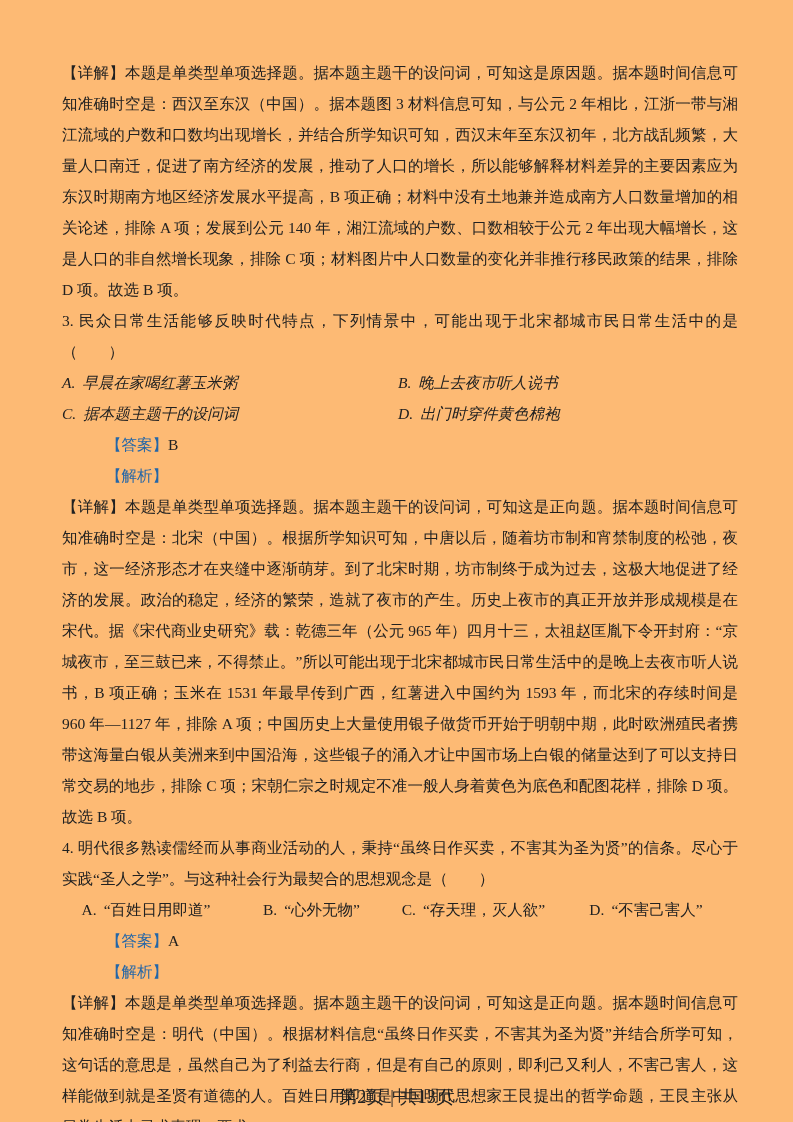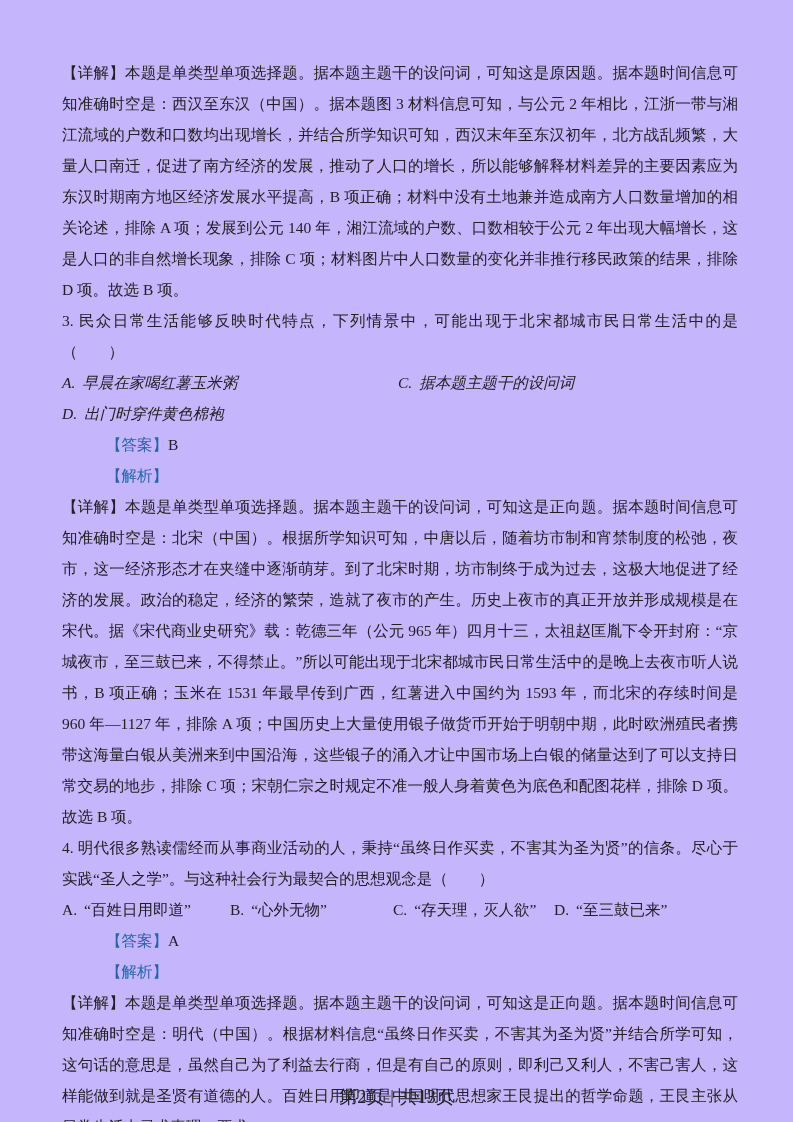--- a/index.html
+++ b/index.html
@@ -4,21 +4,21 @@
 <style>
   html, body {
     margin: 0;
     padding: 0;
     background: #ffffff;
   }
   .page {
     position: relative;
     width: 793px;
     height: 1122px;
-    background: #c4b5fd;
+    background: #fdba74;
     overflow: hidden;
     font-family: "Liberation Serif", "DejaVu Serif", serif;
     color: #212121;
   }
   .content {
     position: absolute;
     left: 62px;
     top: 57px;
     width: 676px;
     font-size: 15.5px;
@@ -31,21 +31,21 @@
   .opt-label { margin-right: 0.45em; }
   .options-grid-2col {
     display: grid;
     grid-template-columns: 336px 1fr;
     text-align: left;
     font-style: italic;
   }
   .options-row-4 {
     display: grid;
     grid-template-columns: 168px 163px 161px 1fr;
-    text-align: left;
+    text-align: center;
     white-space: nowrap;
   }
   .footer {
     position: absolute;
     left: 0;
     right: 0;
     top: 1085px;
     text-align: center;
     font-size: 18px;
     color: #212121;
@@ -57,37 +57,38 @@
 
 <div class="page">
   <div class="content">
 
     <p><span>【详解】</span><span>本题是单类型单项选择题。据本题主题干的设问词，可知这是原因题。据本题时间信息可知准确时空是：西汉至东汉（中国）。据本题图 3 材料信息可知，与公元 2 年相比，江浙一带与湘江流域的户数和口数均出现增长，并结合所学知识可知，西汉末年至东汉初年，北方战乱频繁，大量人口南迁，促进了南方经济的发展，推动了人口的增长，所以能够解释材料差异的主要因素应为东汉时期南方地区经济发展水平提高，B 项正确；材料中没有土地兼并造成南方人口数量增加的相关论述，排除 A 项；发展到公元 140 年，湘江流域的户数、口数相较于公元 2 年出现大幅增长，这是人口的非自然增长现象，排除 C 项；材料图片中人口数量的变化并非推行移民政策的结果，排除 D 项。故选 B 项。</span></p>
 
     <p>3. 民众日常生活能够反映时代特点，下列情景中，可能出现于北宋都城市民日常生活中的是（　　）</p>
 
     <div class="options-grid-2col">
       <div><span class="opt-label">A.</span><span>早晨在家喝红薯玉米粥</span></div>
+      <div><span class="opt-label">B.</span><span>晚上去夜市听人说书</span></div>
       <div><span class="opt-label">C.</span><span>据本题主题干的设问词</span></div>
       <div><span class="opt-label">D.</span><span>出门时穿件黄色棉袍</span></div>
     </div>
 
     <p><span class="blue">【答案】</span><span class="ans-letter">B</span></p>
 
     <p><span class="blue">【解析】</span></p>
 
     <p><span>【详解】</span><span>本题是单类型单项选择题。据本题主题干的设问词，可知这是正向题。据本题时间信息可知准确时空是：北宋（中国）。根据所学知识可知，中唐以后，随着坊市制和宵禁制度的松弛，夜市，这一经济形态才在夹缝中逐渐萌芽。到了北宋时期，坊市制终于成为过去，这极大地促进了经济的发展。政治的稳定，经济的繁荣，造就了夜市的产生。历史上夜市的真正开放并形成规模是在宋代。据《宋代商业史研究》载：乾德三年（公元 965 年）四月十三，太祖赵匡胤下令开封府：“京城夜市，至三鼓已来，不得禁止。”所以可能出现于北宋都城市民日常生活中的是晚上去夜市听人说书，B 项正确；玉米在 1531 年最早传到广西，红薯进入中国约为 1593 年，而北宋的存续时间是 960 年—1127 年，排除 A 项；中国历史上大量使用银子做货币开始于明朝中期，此时欧洲殖民者携带这海量白银从美洲来到中国沿海，这些银子的涌入才让中国市场上白银的储量达到了可以支持日常交易的地步，排除 C 项；宋朝仁宗之时规定不准一般人身着黄色为底色和配图花样，排除 D 项。故选 B 项。</span></p>
 
     <p>4. 明代很多熟读儒经而从事商业活动的人，秉持“虽终日作买卖，不害其为圣为贤”的信条。尽心于实践“圣人之学”。与这种社会行为最契合的思想观念是（　　）</p>
 
     <div class="options-row-4">
       <div><span class="opt-label">A.</span><span>“百姓日用即道”</span></div>
       <div><span class="opt-label">B.</span><span>“心外无物”</span></div>
       <div><span class="opt-label">C.</span><span>“存天理，灭人欲”</span></div>
-      <div><span class="opt-label">D.</span><span>“至三鼓已来”</span></div>
+      <div><span class="opt-label">D.</span><span>“不害己害人”</span></div>
     </div>
 
     <p><span class="blue">【答案】</span><span class="ans-letter">A</span></p>
 
     <p><span class="blue">【解析】</span></p>
 
     <p><span>【详解】</span><span>本题是单类型单项选择题。据本题主题干的设问词，可知这是正向题。据本题时间信息可知准确时空是：明代（中国）。根据材料信息“虽终日作买卖，不害其为圣为贤”并结合所学可知， 这句话的意思是，虽然自己为了利益去行商，但是有自己的原则，即利己又利人，不害己害人，这样能做到就是圣贤有道德的人。百姓日用即道是中国明代思想家王艮提出的哲学命题，王艮主张从日常生活中寻求真理，要求</span></p>
 
   </div>
 

